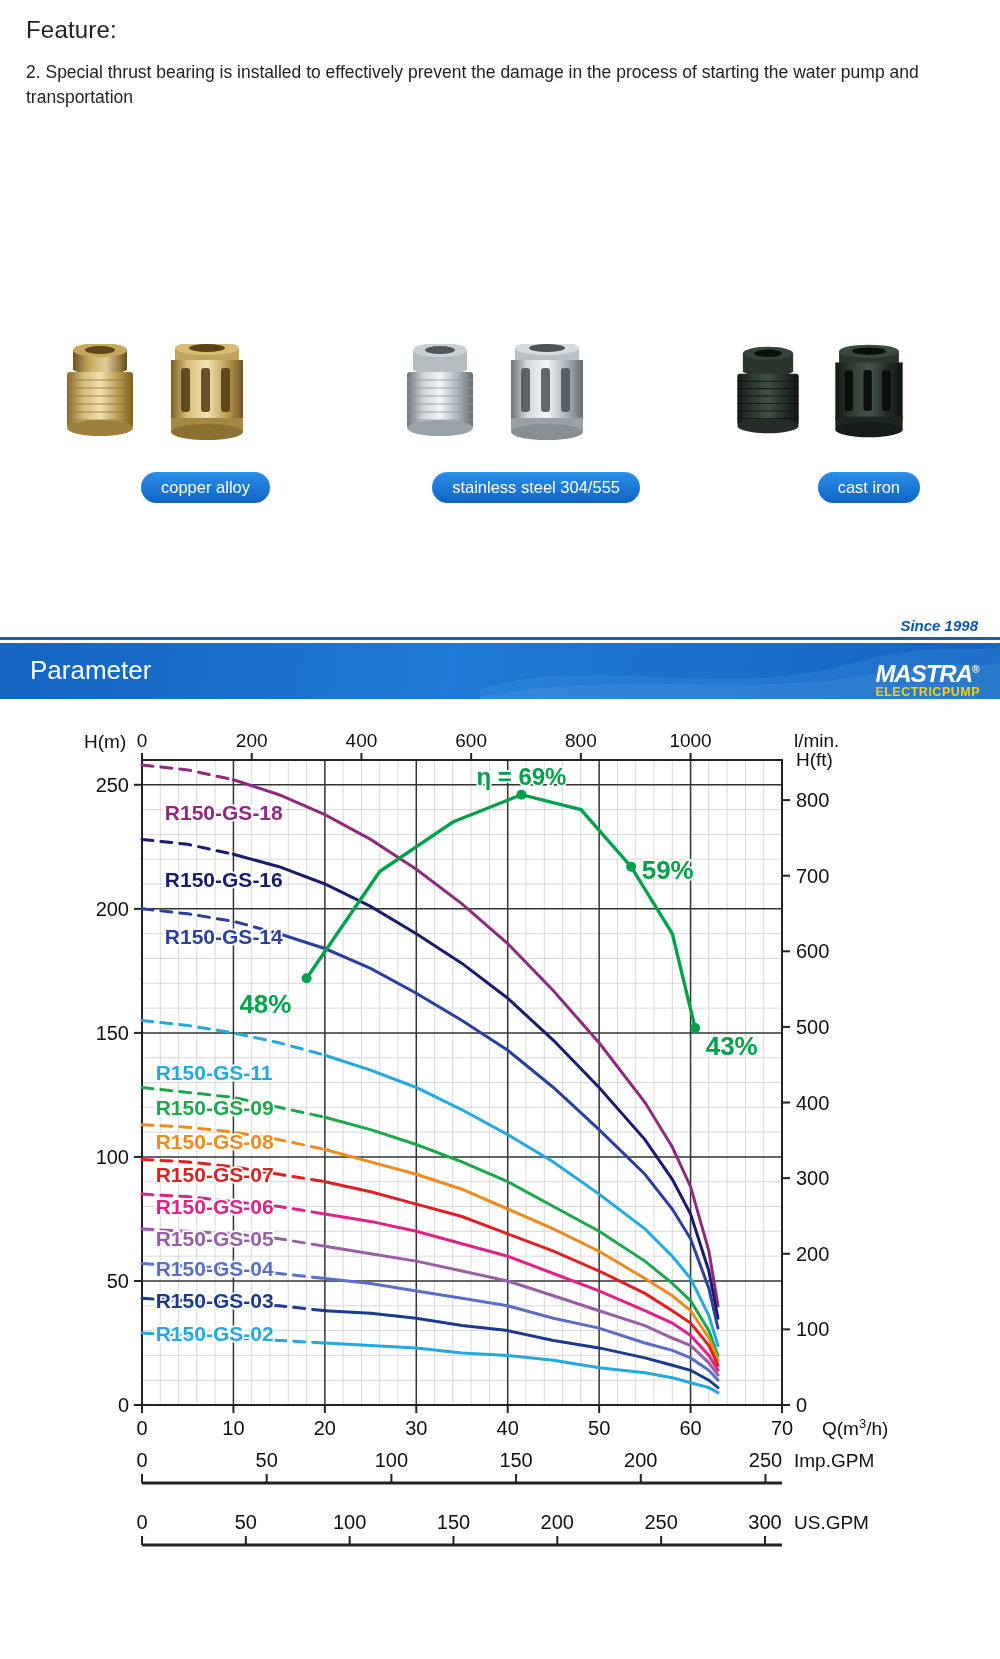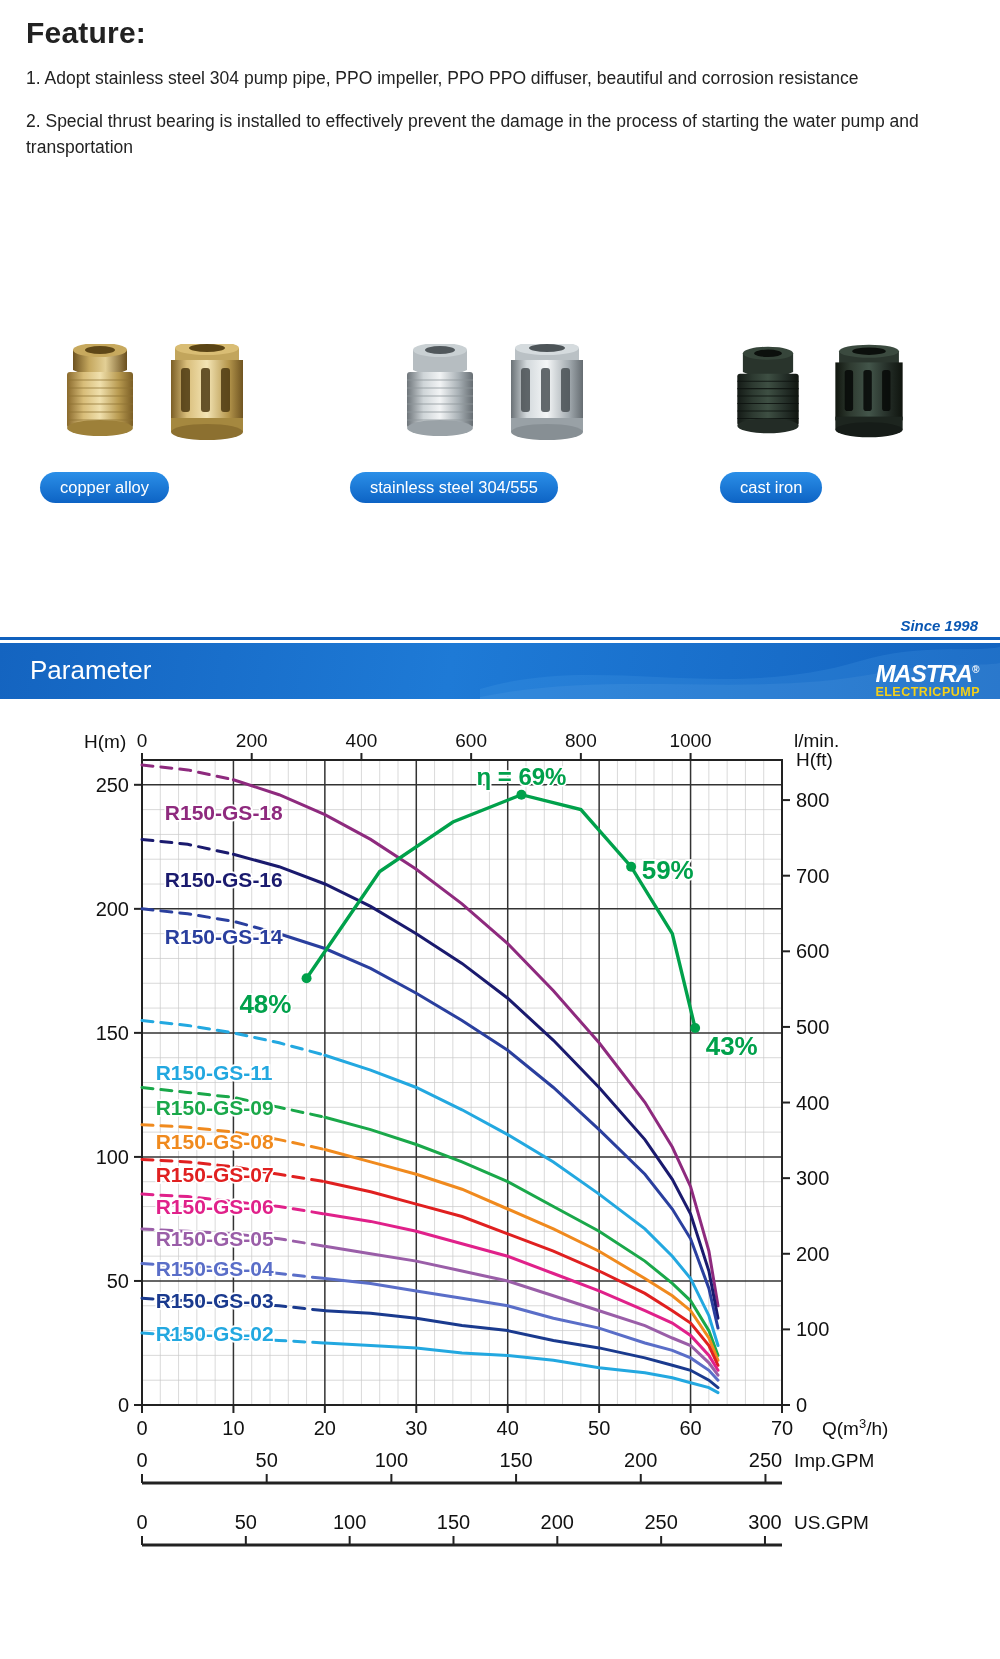--- a/index.html
+++ b/index.html
@@ -1,25 +1,25 @@
 <!DOCTYPE html>
 <html><head>
 <meta charset="utf-8">
 <style>
   html,body{margin:0;padding:0;background:#ffffff;}
   body{width:1000px;height:1659px;position:relative;font-family:"Liberation Sans",sans-serif;color:#1a1a1a;}
 
   
   .feature-wrap{position:absolute;left:26px;top:16px;width:912px;}
-  .feature-title{font-size:30px;font-weight:700;color:#222;margin:0 0 16px 0;letter-spacing:.2px;}
+  .feature-title{font-size:24px;font-weight:400;color:#222;margin:0 0 16px 0;letter-spacing:.2px;}
   .feature-item{font-size:17.5px;line-height:1.45;color:#222;margin:0 0 18px 0;}
 
   
   .photos{position:absolute;left:0;top:340px;width:1000px;height:185px;}
-  .photo-group{position:absolute;text-align:left;}
+  .photo-group{position:absolute;text-align:right;}
   .pg1{left:40px;top:0;width:230px;}
   .pg2{left:350px;top:0;width:290px;}
   .pg3{left:720px;top:0;width:200px;}
   .parts{height:110px;display:flex;align-items:flex-end;justify-content:center;gap:18px;}
 
   .cap{display:inline-block;color:#fff;font-size:16.5px;padding:6px 20px;border-radius:16px;
        background:linear-gradient(180deg,#2b8fe8 0%,#0d63c4 100%);margin-top:22px;white-space:nowrap;}
 
   
   .since{position:absolute;right:22px;top:617px;font-size:15px;font-style:italic;font-weight:bold;color:#0a57b3;}
@@ -37,21 +37,20 @@
 
   
   .chart-area{position:absolute;left:0;top:700px;width:1000px;height:880px;}
   svg.curvechart{display:block;}
 </style>
 </head>
 <body>
 
 <div class="feature-wrap">
   <h1 class="feature-title">Feature:</h1>
-  <p class="feature-item">1. Adopt  stainless steel 304 pump pipe, PPO impeller, PPO PPO diffuser, beautiful and corrosion resistance</p>
   <p class="feature-item">2. Special thrust bearing is installed to effectively prevent the damage in the process of starting the water pump and transportation</p>
 </div>
 
 <div class="photos">
 
   <div class="photo-group pg1">
     <div class="parts">
 
       <svg width="86" height="106" viewBox="0 0 86 106">
         <defs>

